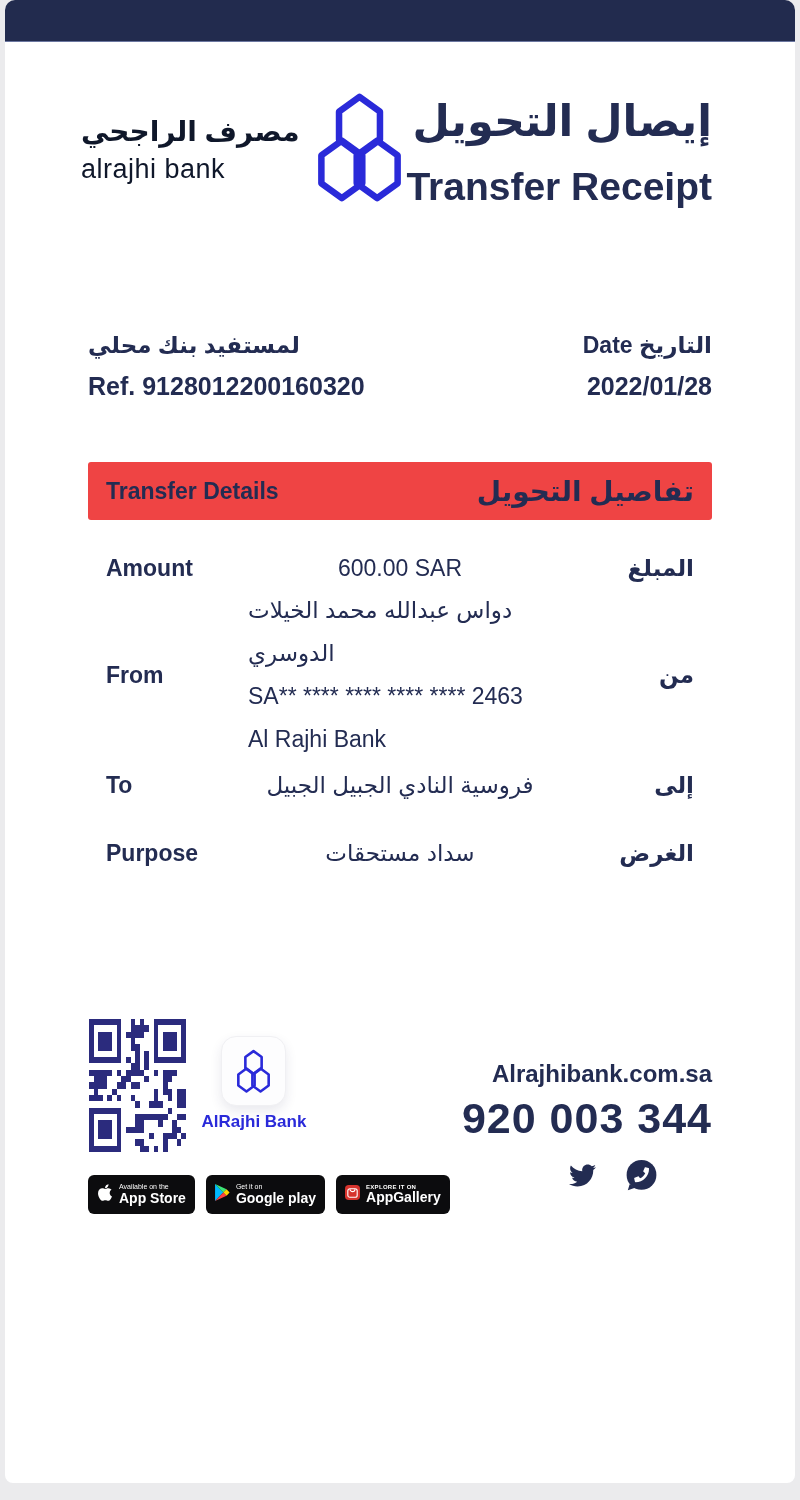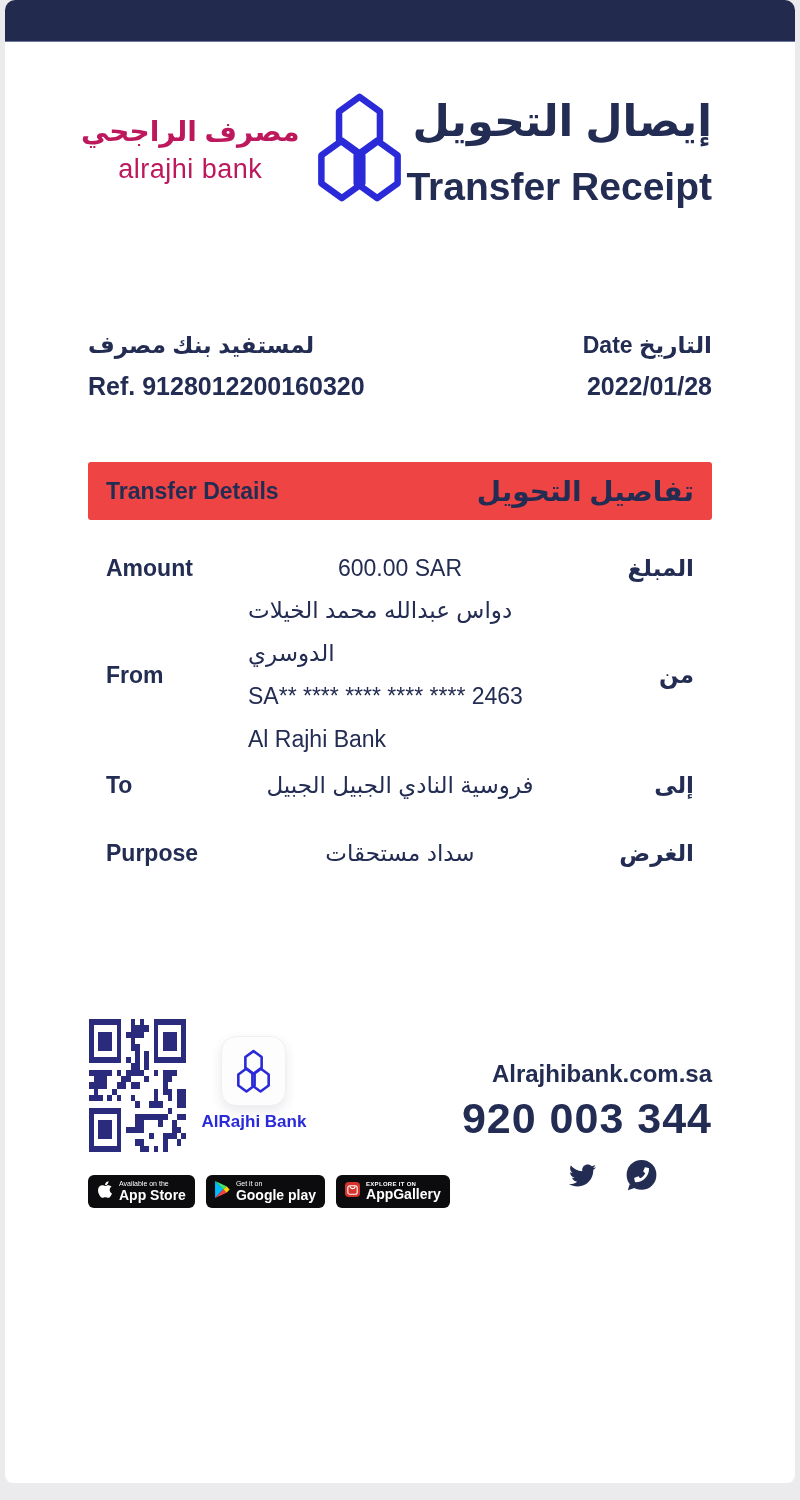--- a/index.html
+++ b/index.html
@@ -19,21 +19,21 @@
     border-radius:10px 10px 8px 8px;
   }
   .topbar {
     position:absolute; left:0; top:0; width:100%; height:42px;
     background:#222b4e;
     border-radius:10px 10px 0 0;
     border-bottom:1px solid #6b77a0;
   }
   
   .logo-block { position:absolute; left:76px; top:92px; display:flex; align-items:center; gap:14px; }
-  .logo-text { text-align:center; color:#be185d; }
+  .logo-text { color:#0f172a; }
   .logo-ar { font-size:28px; font-weight:700; direction:rtl; }
   .logo-en { font-size:27px; font-weight:500; margin-top:6px; letter-spacing:.5px; }
   .logo-mark { color:#2a2ad9; }
   .title-block { position:absolute; right:83px; top:98px; text-align:right; }
   .title-ar { font-size:43px; font-weight:700; direction:rtl; line-height:1.1; }
   .title-en { font-size:39px; font-weight:700; margin-top:20px; }
   
   .meta-left { position:absolute; left:83px; top:332px; }
   .meta-right { position:absolute; right:83px; top:332px; text-align:right;margin-left:18px; }
   .meta-line1 { font-size:23px; font-weight:700; direction:rtl; }
@@ -68,21 +68,21 @@
     position:absolute; left:216px; top:1036px; width:65px; height:70px;
     background:#fdfdfe; border:1px solid #f0f0f3; border-radius:15px;
     box-shadow:0 5px 12px rgba(40,40,90,.10);
     display:flex; align-items:center; justify-content:center;
     color:#2a2ad9;
   }
   .app-label { position:absolute; left:192px; top:1112px; width:114px; text-align:center;
     font-size:17px; font-weight:700; color:#2a2ad9; }
   .badges { position:absolute; left:83px; top:1175px; display:flex; gap:11px; align-items:center; }
   .badge {
-    height:33px; background:#0c0c0e; border-radius:6px; color:#fff;
+    height:39px; background:#0c0c0e; border-radius:6px; color:#fff;
     display:flex; align-items:center; padding:0 9px; gap:6px;
   }
   .badge-texts { display:flex; flex-direction:column; justify-content:center; line-height:1.1; }
   .badge-top { font-size:7px; }
   .badge-top.caps { font-size:6px; font-weight:700; letter-spacing:.3px; }
   .badge-bottom { font-size:14px; font-weight:600; white-space:nowrap; }
   .footer-right { position:absolute; right:83px; top:1060px; text-align:right; }
   .website { font-size:24px; font-weight:600; }
   .phone { font-size:43px; font-weight:700; margin-top:6px; letter-spacing:1px; }
   .social-row { margin-top:16px; margin-left:auto; width:200px;
@@ -115,21 +115,21 @@
           <use href="#rajhi-mark"></use>
         </svg>
     </span>
   </div>
   <div class="title-block">
     <div class="title-ar" dir="rtl">إيصال التحويل</div>
     <div class="title-en">Transfer Receipt</div>
   </div>
 
   <div class="meta-left">
-    <div class="meta-line1">لمستفيد بنك مصرف</div>
+    <div class="meta-line1">لمستفيد بنك محلي</div>
     <div class="meta-line2">Ref. 9128012200160320</div>
   </div>
   <div class="meta-right">
     <div class="meta-line1" dir="rtl">التاريخ Date</div>
     <div class="meta-line2">2022/01/28</div>
   </div>
 
   <div class="section-band">
     <div class="section-en">Transfer Details</div>
     <div class="section-ar">تفاصيل التحويل</div>

